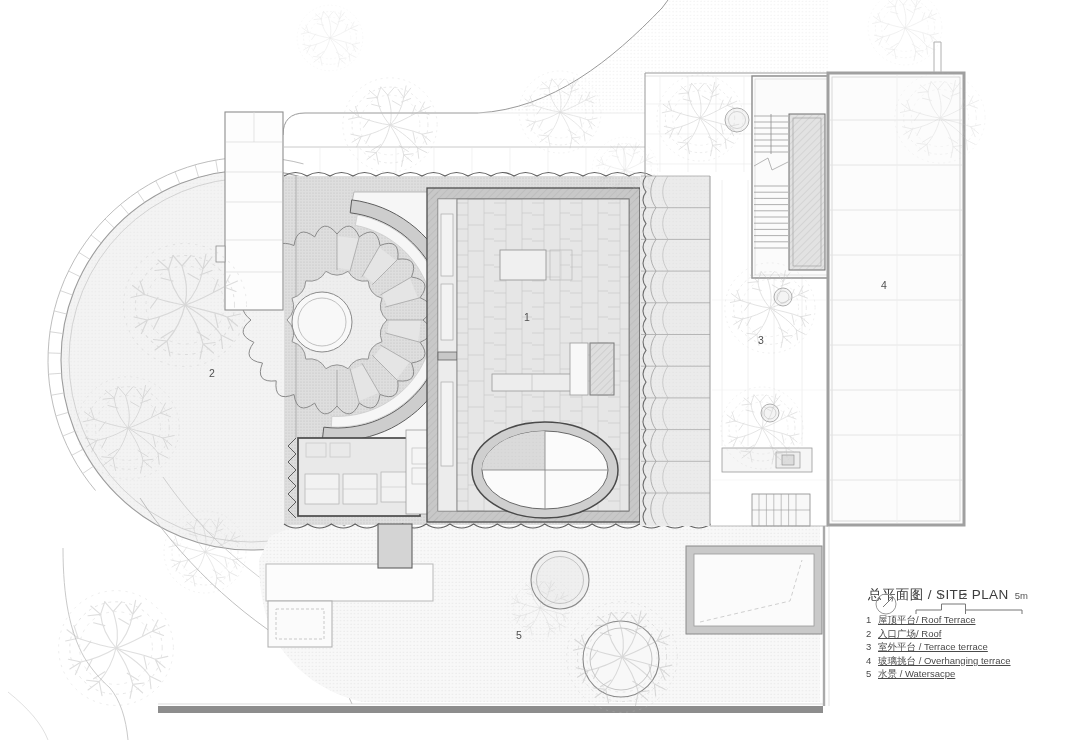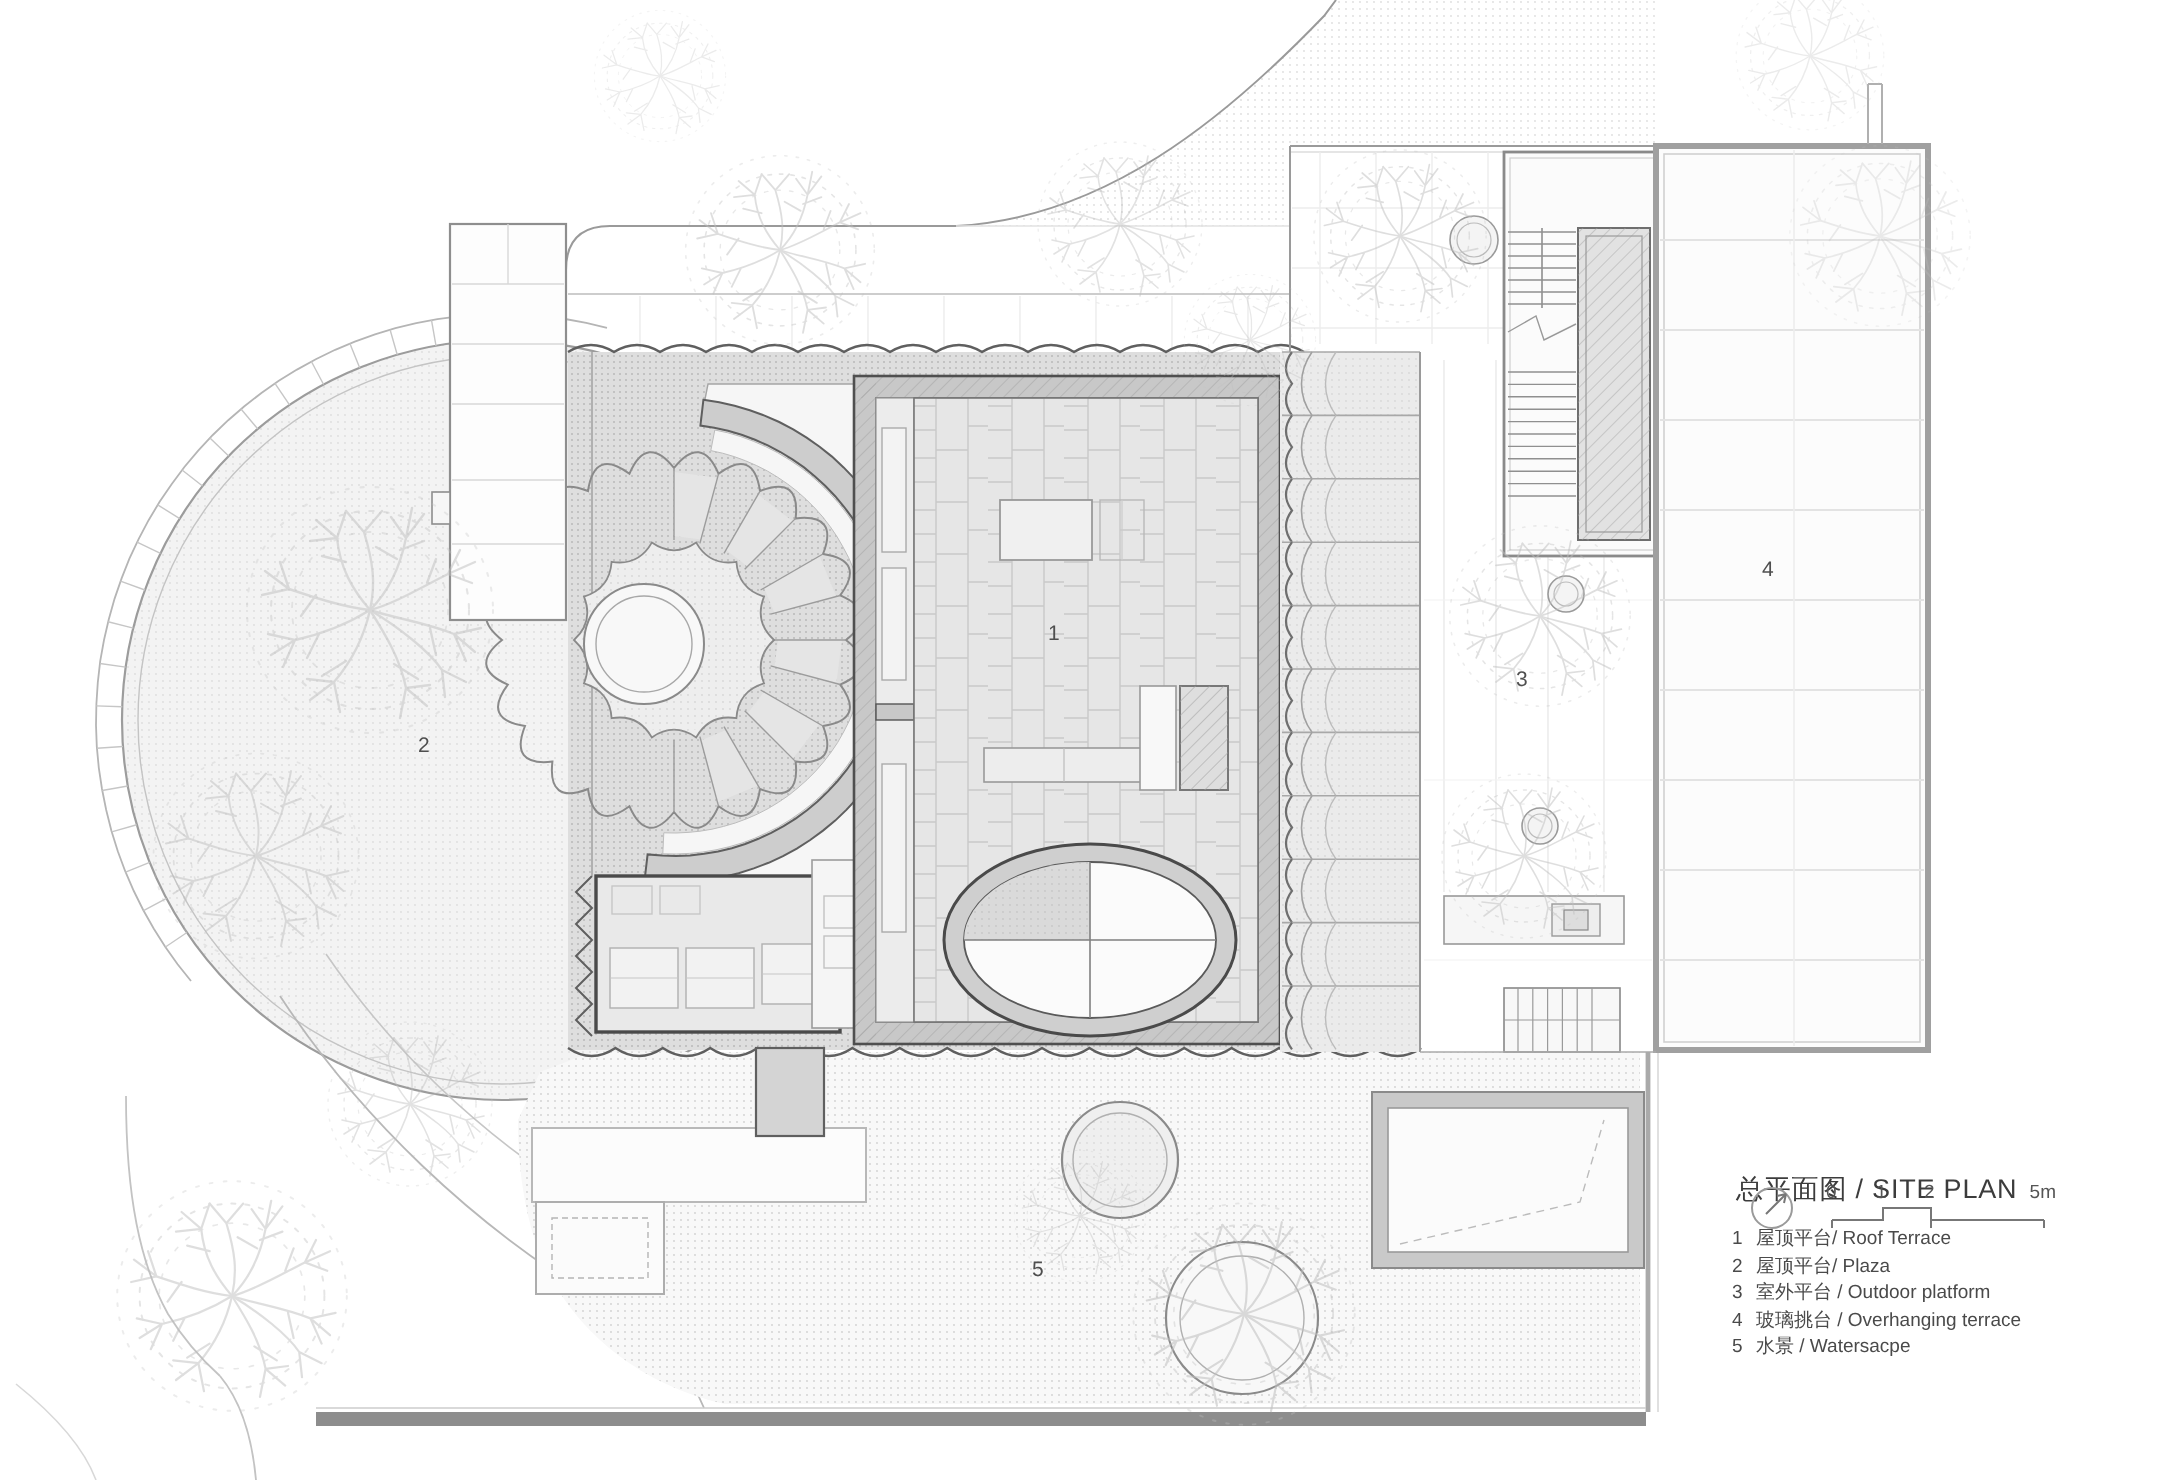--- a/index.html
+++ b/index.html
@@ -5,21 +5,21 @@
   html,body{margin:0;padding:0;background:#fff;}
   .stage{position:relative;width:1080px;height:740px;background:#fff;overflow:hidden;
          font-family:"Liberation Sans",sans-serif;}
   svg{position:absolute;left:0;top:0;}
   .plan-num{position:absolute;font-size:10.5px;color:#4f4f4f;}
   .legend{position:absolute;left:866px;top:586px;width:214px;color:#4a4a4a;}
   .legend-title{font-size:13.5px;letter-spacing:.4px;color:#3c3c3c;margin:0 0 5px 2px;}
   .scalebar-wrap{margin:2px 0 9px 0;}
   .leg-row{display:flex;font-size:9.5px;line-height:13.6px;color:#4a4a4a;}
   .leg-num{width:12px;flex:0 0 12px;}
-  .leg-label{flex:1;}
+  .leg-label{flex:1;text-decoration:underline;}
 </style>
 </head>
 <body>
 
 <div class="stage">
 
 <svg id="plan" width="1080" height="740" viewBox="0 0 1080 740">
   <defs>
     <pattern id="dotsP" width="3.5" height="3.5" patternUnits="userSpaceOnUse">
       <circle cx="1" cy="1" r="0.45" fill="#a9a9a9"></circle>
@@ -405,25 +405,25 @@
       <text x="162" y="13" font-size="9.5" fill="#555" text-anchor="end" font-family="Liberation Sans, sans-serif">5m</text>
       <path d="M50,24 H75.5 V18 H99.5 V24 H156 M50,24 V28 M99.5,24 V28 M156,24 V28" fill="none" stroke="#777" stroke-width="1"></path>
     </svg>
   </div>
   <div class="leg-row">
     <span class="leg-num">1</span>
     <span class="leg-label">屋顶平台/ Roof Terrace</span>
   </div>
   <div class="leg-row">
     <span class="leg-num">2</span>
-    <span class="leg-label">屋顶平台/ Plaza</span>
+    <span class="leg-label">入口广场/ Roof</span>
   </div>
   <div class="leg-row">
     <span class="leg-num">3</span>
-    <span class="leg-label">室外平台 / Outdoor platform</span>
+    <span class="leg-label">室外平台 / Terrace terrace</span>
   </div>
   <div class="leg-row">
     <span class="leg-num">4</span>
     <span class="leg-label">玻璃挑台 / Overhanging terrace</span>
   </div>
   <div class="leg-row">
     <span class="leg-num">5</span>
     <span class="leg-label">水景 / Watersacpe</span>
   </div>
 </div>

